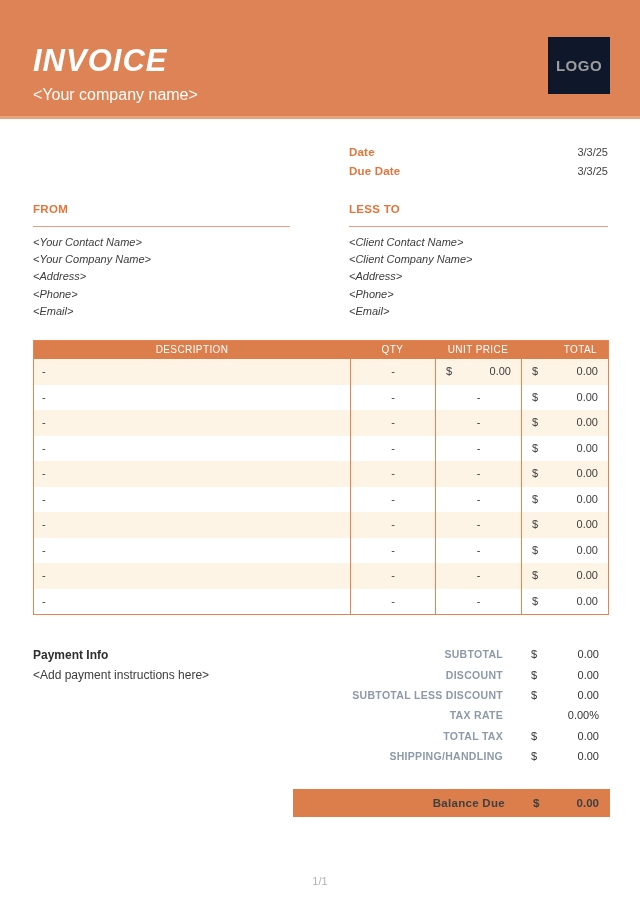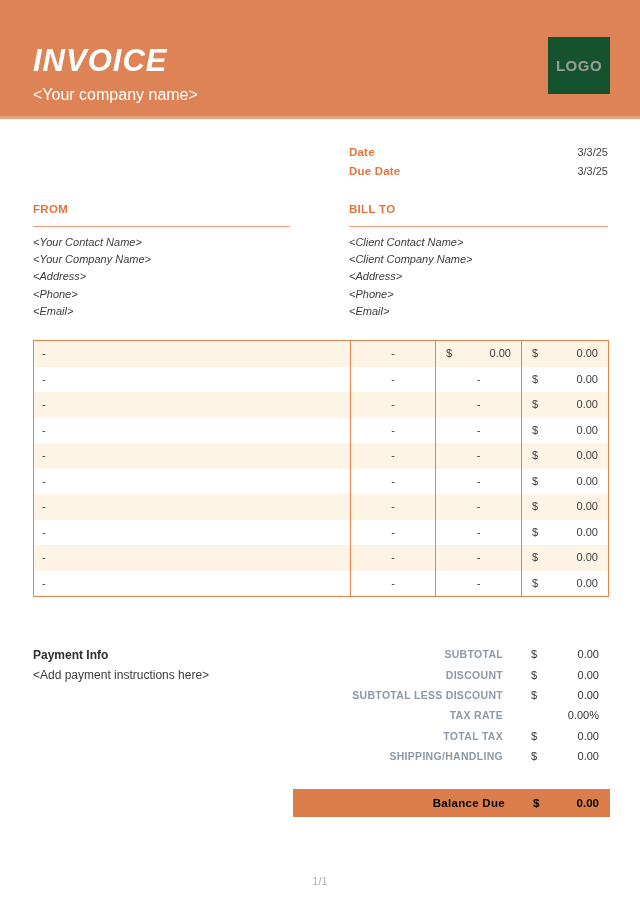--- a/index.html
+++ b/index.html
@@ -18,21 +18,21 @@
   .banner-title {
     position:absolute; left:33px; top:44px;
     font-size:31px; line-height:34px; font-weight:bold; color:#ffffff; letter-spacing:1px;font-style:italic;
   }
   .banner-company {
     position:absolute; left:33px; top:85px;
     font-size:16px; line-height:20px; color:#ffffff;
   }
   .logo-box {
     position:absolute; left:548px; top:37px; width:62px; height:57px;
-    background:#14532d; display:flex; align-items:center; justify-content:center;
+    background:#0f172a; display:flex; align-items:center; justify-content:center;
   }
   .logo-text { font-size:15px; font-weight:bold; color:#9D9D9D; letter-spacing:0.5px; }
 
   
   .meta-left  { position:absolute; left:33px;  top:146px; width:257px; }
   .meta-right { position:absolute; left:349px; top:146px; width:259px; }
   .meta-row { display:flex; align-items:baseline; height:18.5px; }
   .meta-label { font-size:11.5px; font-weight:bold; color:#E5743A; letter-spacing:0.2px; }
   .meta-value { flex:1; text-align:right; font-size:11px; color:#444444; }
 
@@ -90,21 +90,21 @@
   }
   .t-money {
     width:87px; display:flex; justify-content:space-between;
     padding-left:10px; padding-right:9px;
     font-size:11px; color:#333333;
   }
 
   
   .balance-bar {
     position:absolute; left:293px; top:789px; width:317px; height:28px;
-    background:#DC7E4C; display:flex; align-items:center; color:#000000;
+    background:#DC7E4C; display:flex; align-items:center; color:#404040;
   }
   .balance-label {
     flex:1; text-align:right; padding-right:18px;
     font-size:11.5px; font-weight:bold; letter-spacing:0.3px;
   }
   .balance-money {
     width:87px; display:flex; justify-content:space-between;
     padding-left:10px; padding-right:11px;
     font-size:11.5px; font-weight:bold;
   }
@@ -142,29 +142,35 @@
   <section class="party from">
     <div class="party-heading">FROM</div>
     <div class="party-line">&lt;Your Contact Name&gt;</div>
     <div class="party-line">&lt;Your Company Name&gt;</div>
     <div class="party-line">&lt;Address&gt;</div>
     <div class="party-line">&lt;Phone&gt;</div>
     <div class="party-line">&lt;Email&gt;</div>
   </section>
 
   <section class="party billto">
-    <div class="party-heading">BILL TO</div>
+    <div class="party-heading">LESS TO</div>
     <div class="party-line">&lt;Client Contact Name&gt;</div>
     <div class="party-line">&lt;Client Company Name&gt;</div>
     <div class="party-line">&lt;Address&gt;</div>
     <div class="party-line">&lt;Phone&gt;</div>
     <div class="party-line">&lt;Email&gt;</div>
   </section>
 
   <div class="items">
+    <div class="items-head">
+      <div class="hcell">DESCRIPTION</div>
+      <div class="hcell">QTY</div>
+      <div class="hcell">UNIT PRICE</div>
+      <div class="hcell right">TOTAL</div>
+    </div>
     <div class="items-body" id="items-body">
   <div class="item-row">
     <div class="cell desc">-</div>
     <div class="cell qty">-</div>
     <div class="cell money unit">
       <span class="cur">$</span>
       <span class="val">0.00</span>
     </div>
     <div class="cell money total">
       <span class="cur">$</span>

